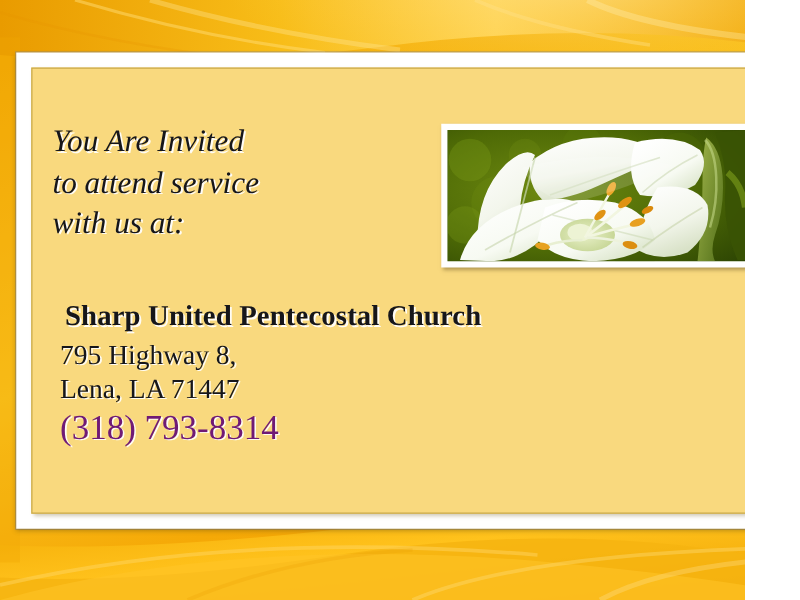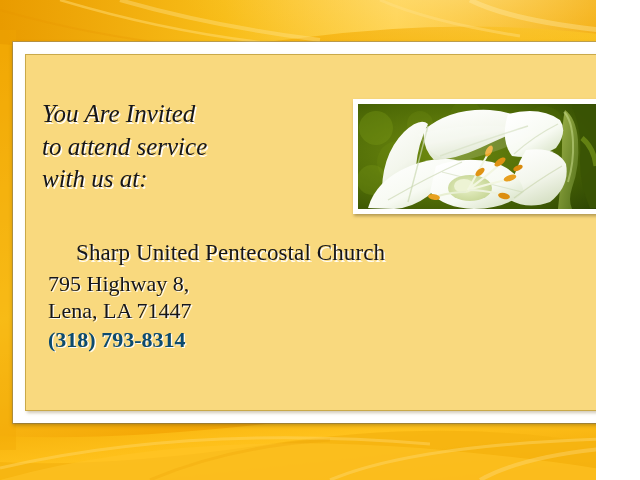--- a/index.html
+++ b/index.html
@@ -65,46 +65,44 @@
     color: #16161a;
     text-shadow: 1.5px 1.5px 0px rgba(255,255,255,0.92);
     white-space: pre-line;
   }
 
   .church-name {
     position: absolute;
     left: 52px;
     top: 240px;
     font-size: 23px;
-    font-weight: normal;
+    font-weight: bold;
     color: #16161a;
     text-shadow: 1.5px 1.5px 0px rgba(255,255,255,0.92);
     letter-spacing: 0.1px;
-    margin-left: 24px;
   }
 
   .address-block {
     position: absolute;
     left: 48px;
     top: 271px;
     font-size: 22px;
     line-height: 1.22;
     color: #16161a;
     text-shadow: 1.3px 1.3px 0px rgba(255,255,255,0.9);
     white-space: pre-line;
   }
 
   .phone {
     position: absolute;
     left: 48px;
     top: 327px;
-    font-size: 22px;
-    color: #0c4a6e;
+    font-size: 28px;
+    color: #701a75;
     text-shadow: 1.3px 1.3px 0px rgba(255,255,255,0.9);
-    font-weight: bold;
   }
 
   
   .photo-frame {
     position: absolute;
     left: 353px;
     top: 99px;
     width: 249px;
     height: 115px;
     background: #FFFFFF;

